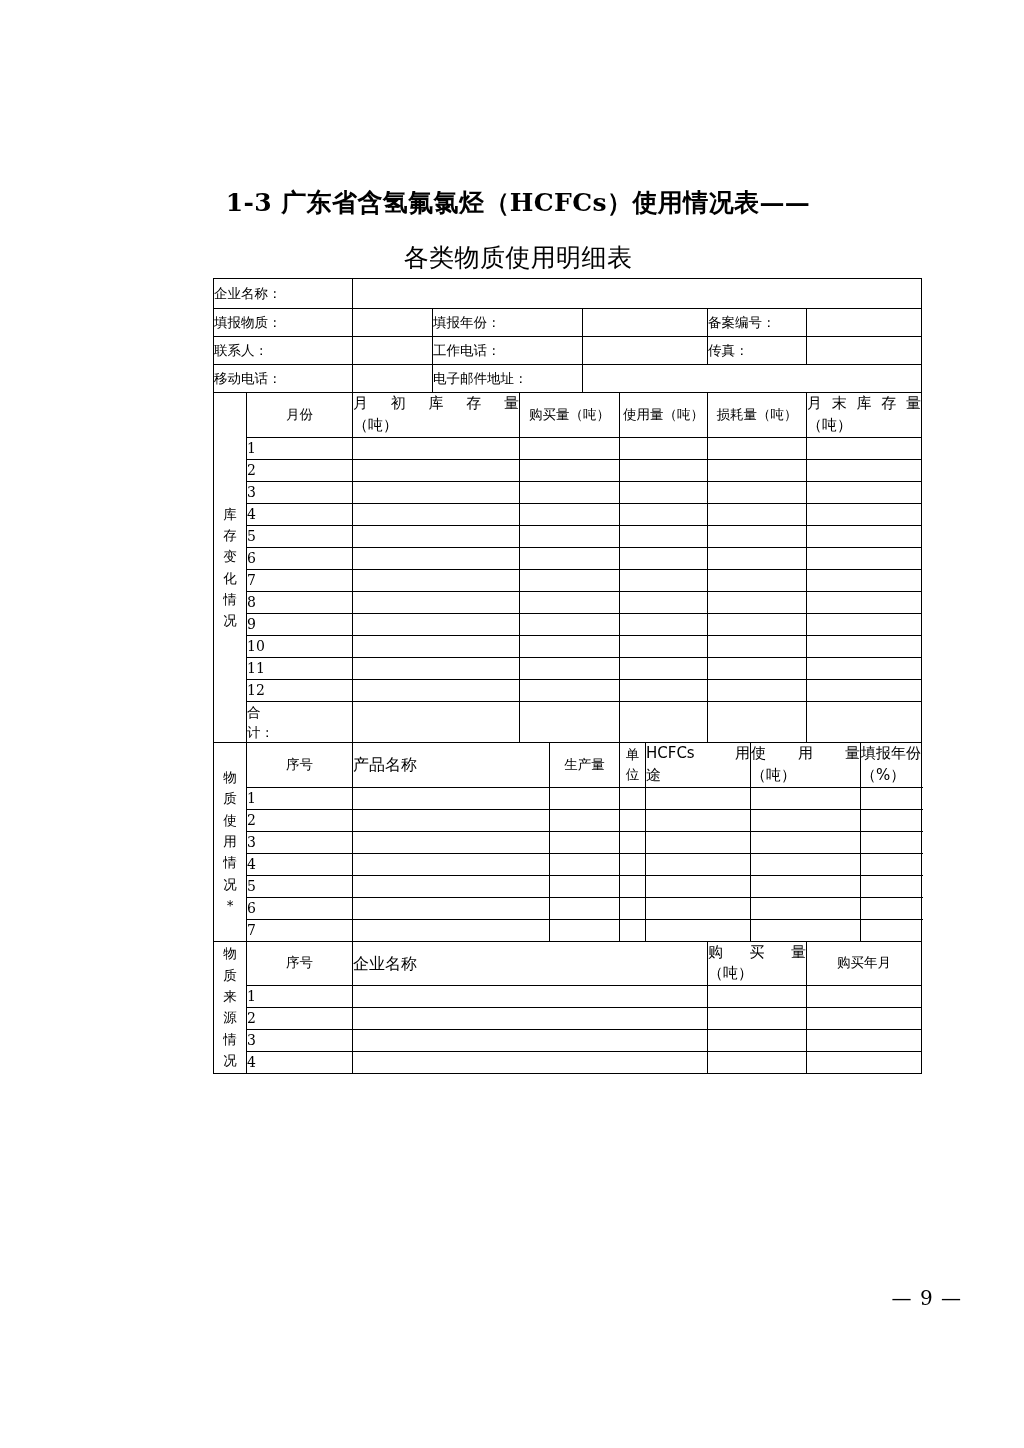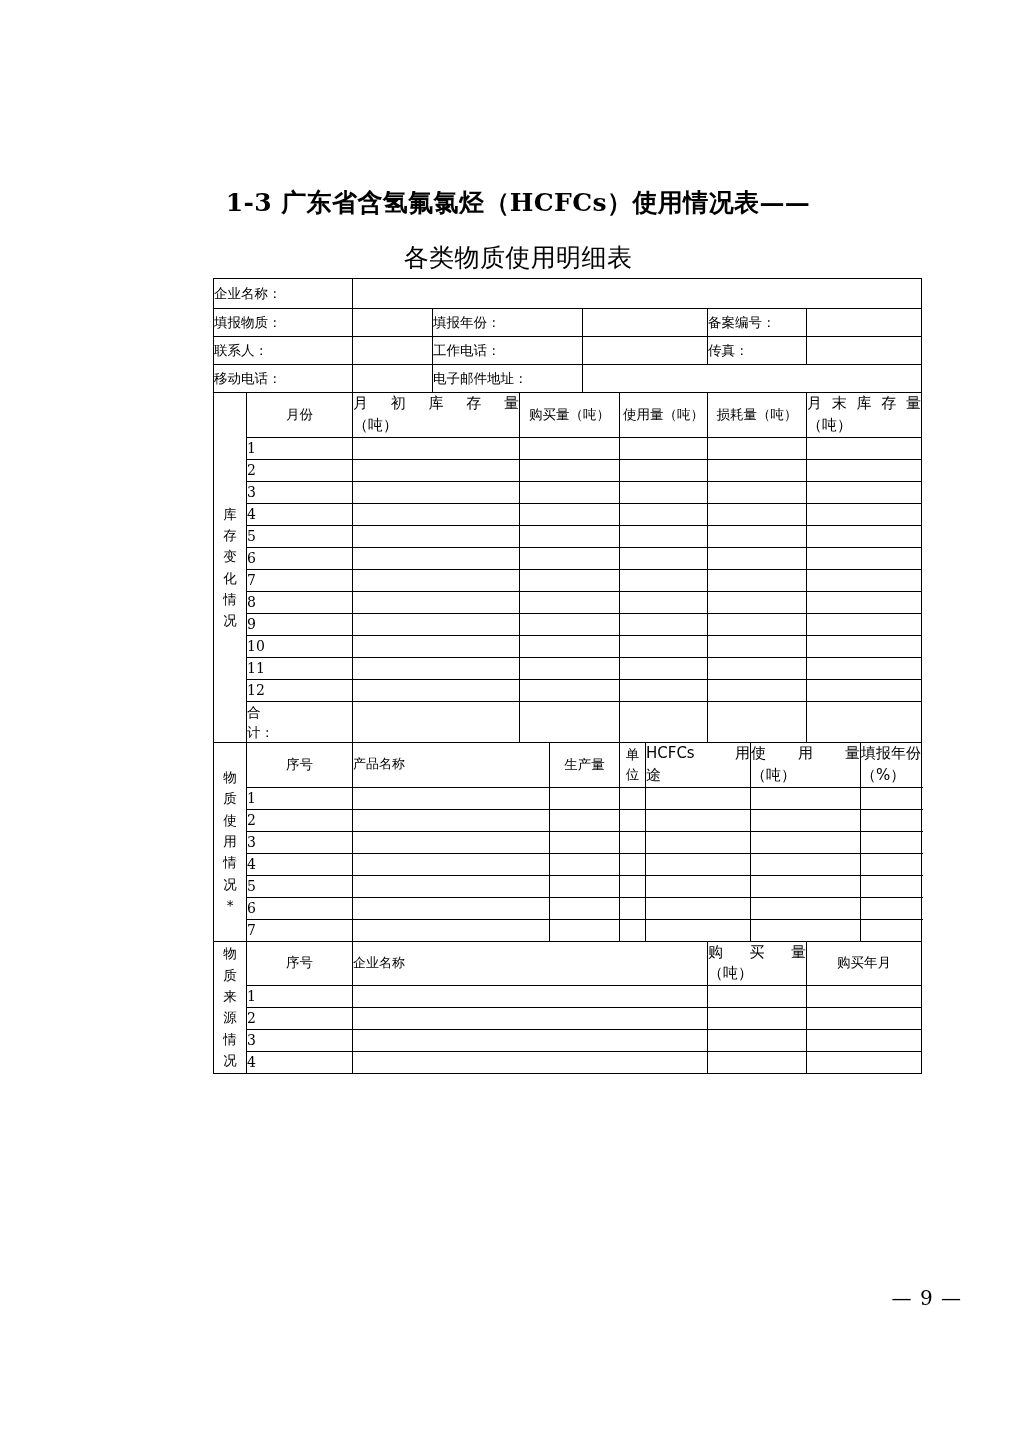--- a/index.html
+++ b/index.html
@@ -91,21 +91,21 @@
     text-align-last: justify;
     padding: 5px 6px;
     line-height: 1.45;
     font-size: 15px;
     margin-top: 27px;
   }
   .chead-left {
     text-align: left;
     padding: 5px 8px;
     line-height: 1.45;
-    font-size: 13px;
+    font-size: 16px;
     margin-top: 40px;
   }
 
   
   .sidelabel {
     text-align: center;
     vertical-align: middle;
     padding: 4px 2px;
   }
   .sidelabel span.ch {

